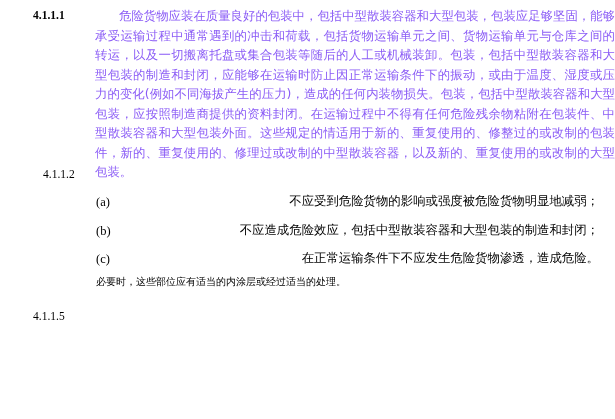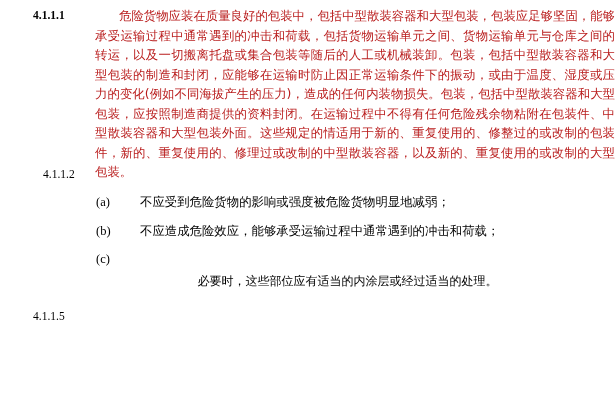--- a/index.html
+++ b/index.html
@@ -35,21 +35,21 @@
     font-weight: 700;
     color: #000;
   }
   .clause-body {
     flex: 1 1 auto;
     font-size: 12.4px;
     line-height: 19.5px;
     text-align: justify;
     text-justify: inter-ideograph;
     font-family: "DejaVu Sans", sans-serif;
-    color: #b91c1c;
+    color: #8b5cf6;
   }
 
   
   #block-4111 {
     position: absolute;
     left: 17px;
     top: 6px;
     width: 582px;
   }
   #block-4111 .clause-num { width: 62px; }
@@ -83,32 +83,32 @@
   }
   .sub-label {
     flex: 0 0 auto;
     width: 44px;
     margin-left: 79px;
     font-family: "Liberation Serif", serif;
     font-size: 12.5px;
   }
   .sub-text {
     flex: 1 1 auto;
-    font-family: Liberation Serif, serif;
+    font-family: Liberation Mono, monospace;
+    text-align: right;
   }
 
   #note-line {
     position: absolute;
     left: 96px;
     top: 272px;
     width: 503px;
-    font-size: 12px;
+    font-size: 10px;
     line-height: 19.5px;
     font-family: "DejaVu Sans", sans-serif;
-    text-align: center;
   }
 
   
   #block-4115 {
     position: absolute;
     left: 17px;
     top: 307px;
     width: 582px;
     flex-direction: column;
   }
@@ -129,24 +129,25 @@
     <div class="clause-num">4.1.1.2</div>
   </div>
 
   <div class="sublist">
     <div class="sub-item">
       <div class="sub-label">(a)</div>
       <div class="sub-text">不应受到危险货物的影响或强度被危险货物明显地减弱；</div>
     </div>
     <div class="sub-item">
       <div class="sub-label">(b)</div>
-      <div class="sub-text">不应造成危险效应，能够承受运输过程中通常遇到的冲击和荷载；</div>
+      <div class="sub-text">不应造成危险效应，包括中型散装容器和大型包装的制造和封闭；</div>
     </div>
     <div class="sub-item">
       <div class="sub-label">(c)</div>
+      <div class="sub-text">在正常运输条件下不应发生危险货物渗透，造成危险。</div>
     </div>
   </div>
 
   <div id="note-line">必要时，这些部位应有适当的内涂层或经过适当的处理。</div>
 
   <div class="clause" id="block-4115">
     <div class="clause-num">4.1.1.5</div>
   </div>
 
 </div>

